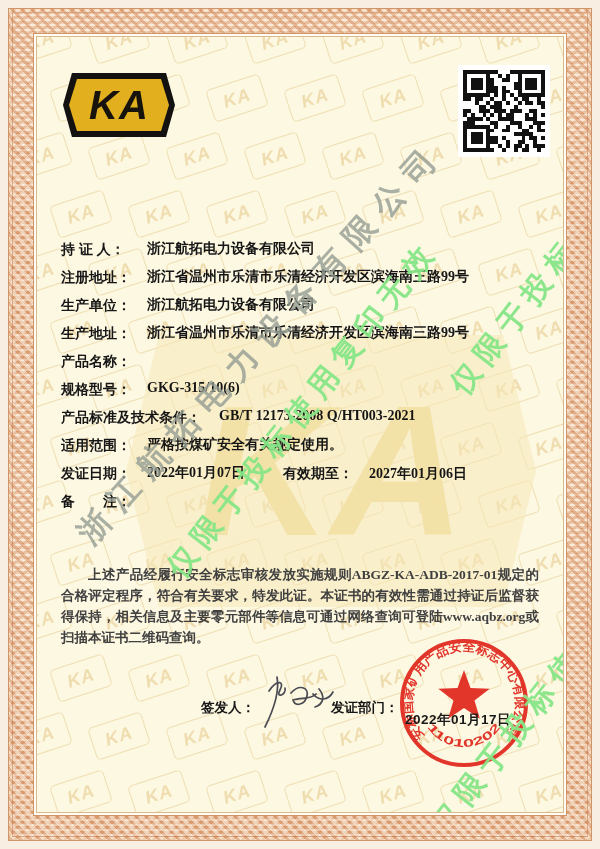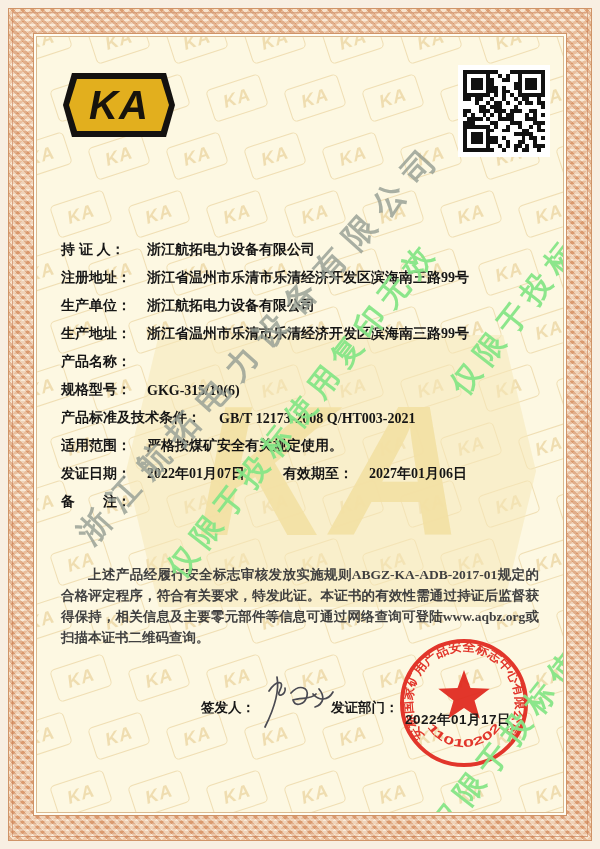--- a/index.html
+++ b/index.html
@@ -40,21 +40,21 @@
   .serial{position:absolute;left:182px;top:62px;font:15px "Liberation Serif",serif;color:#171717;}
   .serial b{font-weight:normal;}
   .qr{position:absolute;left:421px;top:28px;width:92px;height:92px;background:#fff;padding:5px;}
   .qr-grid{display:grid;grid-template-columns:repeat(21,1fr);grid-template-rows:repeat(21,1fr);
            width:82px;height:82px;}
   .qc{background:#fff;} .qc.on{background:#111;}
   .cert-title{position:absolute;left:0;right:0;top:133px;text-align:center;
       font:bold 33px "Liberation Sans",sans-serif;letter-spacing:3px;color:#101010;}
   
   .fields{position:absolute;left:24px;right:20px;top:203px;}
-  .frow{display:flex;align-items:flex-end;line-height:19px;margin-bottom:9px;white-space:nowrap;}
+  .frow{display:flex;align-items:flex-start;line-height:19px;margin-bottom:9px;white-space:nowrap;}
   .flabel{flex:none;width:86px;font-weight:bold;font-size:14px;}
   .flabel.wide{width:auto;margin-right:18px;}
   .fvalue{font:bold 14px "Liberation Serif",serif;color:#151515;}
   .pair2{margin-left:38px;display:flex;align-items:baseline;}
   
   .statement{position:absolute;left:24px;right:24px;top:528px;
       font:bold 13.5px "Liberation Serif",serif;line-height:1.55;text-align:justify;
       text-indent:2em;color:#404040;}
   
   .cmac{position:absolute;left:52px;top:628px;}

